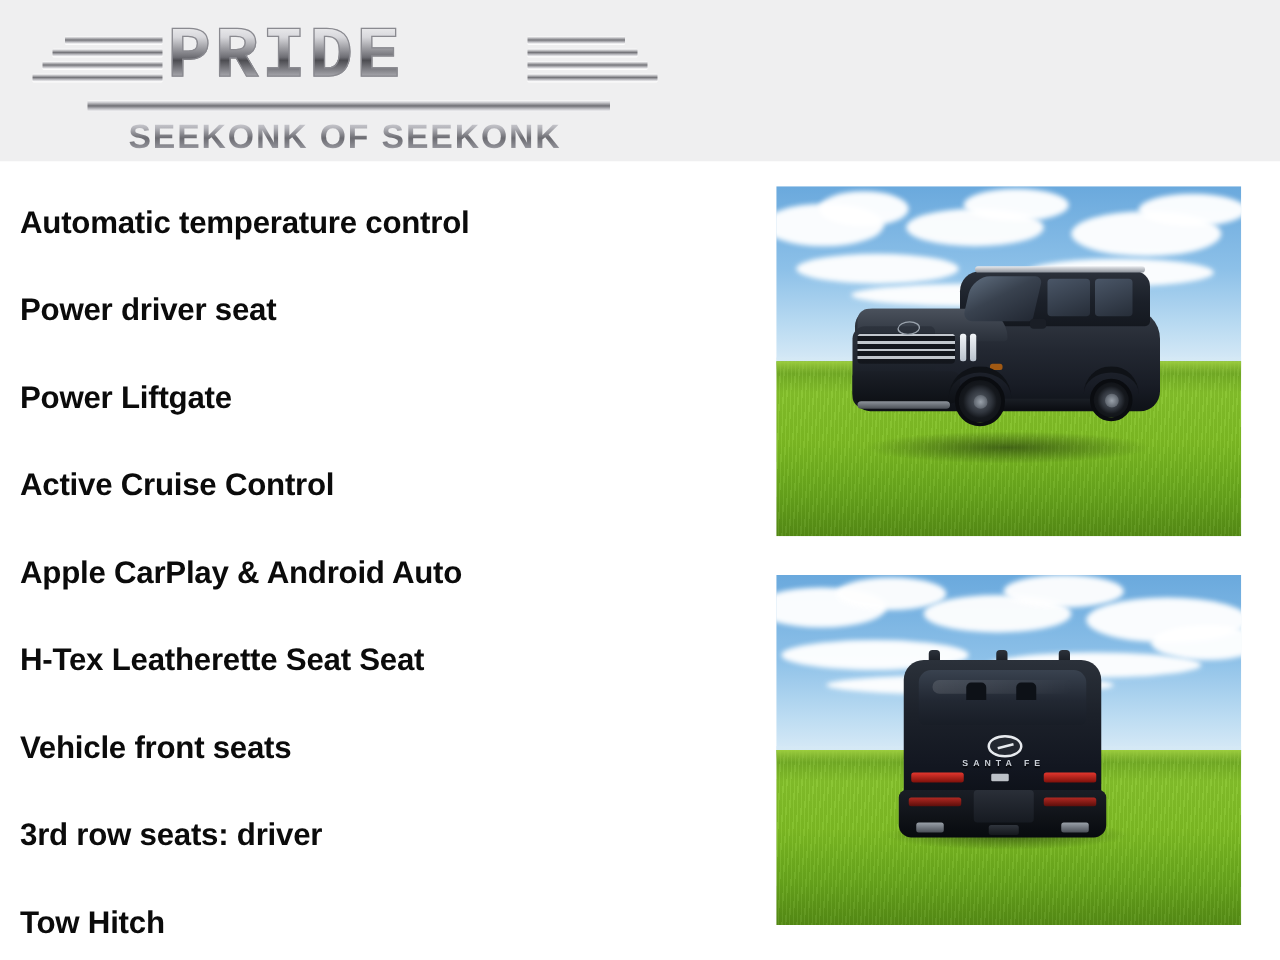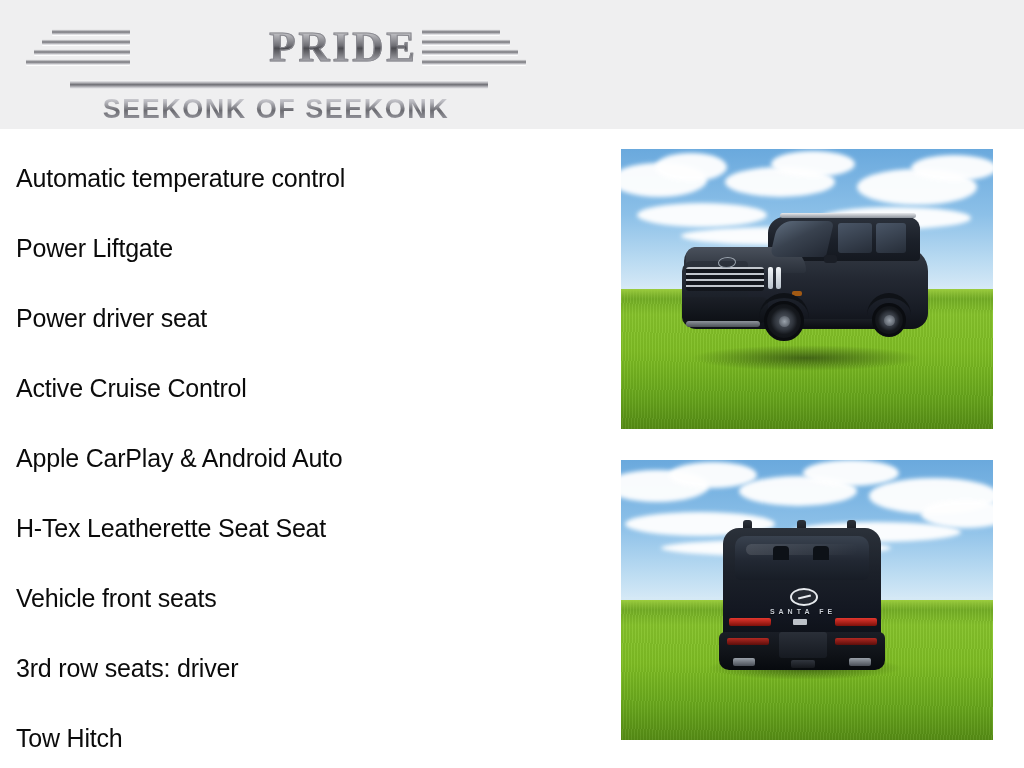--- a/index.html
+++ b/index.html
@@ -66,24 +66,24 @@
   .wing-left .wing-bar:nth-child(2) { width: 88px;  margin-left: 20px; }
   .wing-left .wing-bar:nth-child(3) { width: 96px;  margin-left: 12px; }
   .wing-left .wing-bar:nth-child(4) { width: 104px; margin-left: 4px;  }
   .wing-right .wing-bar:nth-child(1) { width: 78px;  margin-right: 30px; margin-left:auto; }
   .wing-right .wing-bar:nth-child(2) { width: 88px;  margin-right: 20px; margin-left:auto; }
   .wing-right .wing-bar:nth-child(3) { width: 96px;  margin-right: 12px; margin-left:auto; }
   .wing-right .wing-bar:nth-child(4) { width: 104px; margin-right: 4px;  margin-left:auto; }
 
   .pride-text {
     flex: 1;
-    text-align: right;
-    font-family: Liberation Serif, serif;
+    text-align: left;
+    font-family: Liberation Mono, monospace;
     font-weight: bold;
-    font-size: 43px;
+    font-size: 58px;
     line-height: 62px;
     letter-spacing: 3px;
     background: linear-gradient(to bottom,
       #f7f7f8 0%, #d8d8dc 22%, #6e6e74 48%, #4c4c51 52%,
       #9b9ba1 70%, #e6e6ea 88%, #fbfbfc 100%);
     -webkit-background-clip: text;
     background-clip: text;
     color: transparent;
     -webkit-text-stroke: 1px #8a8a90;
     padding: 0 4px;
@@ -133,21 +133,21 @@
     top: 129px;
     width: 600px;
     padding-top: 14px;
     box-sizing: border-box;
   }
   .feature-item {
     height: 70px;
     line-height: 70px;
     padding-left: 16px;
     font-size: 25px;
-    font-weight: normal;
+    font-weight: bold;
     color: #0b0b0b;
     letter-spacing: -0.2px;
     white-space: nowrap;
   }
 
   
   .photo {
     position: absolute;
     left: 621px;
     width: 372px;
@@ -421,22 +421,22 @@
       <div class="logo-underbar"></div>
 
       <div class="logo-sub">SEEKONK OF SEEKONK</div>
     </div>
   </div>
 
 </div>
 
 <div class="features">
   <div class="feature-item">Automatic temperature control</div>
+  <div class="feature-item">Power driver seat</div>
   <div class="feature-item">Power Liftgate</div>
-  <div class="feature-item">Power driver seat</div>
   <div class="feature-item">Active Cruise Control</div>
   <div class="feature-item">Apple CarPlay &amp; Android Auto</div>
   <div class="feature-item">H-Tex Leatherette Seat Seat</div>
   <div class="feature-item">Vehicle front seats</div>
   <div class="feature-item">3rd row seats: driver</div>
   <div class="feature-item">Tow Hitch</div>
 </div>
 
 <div class="photo" id="photo-front">
   <div class="scene">

